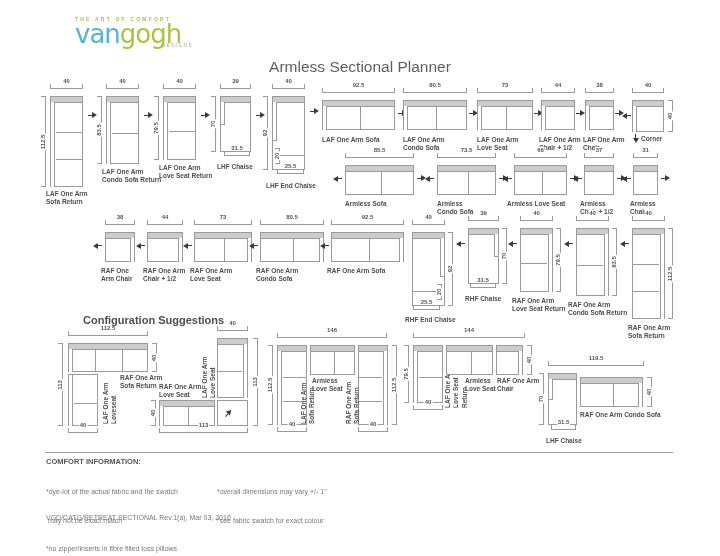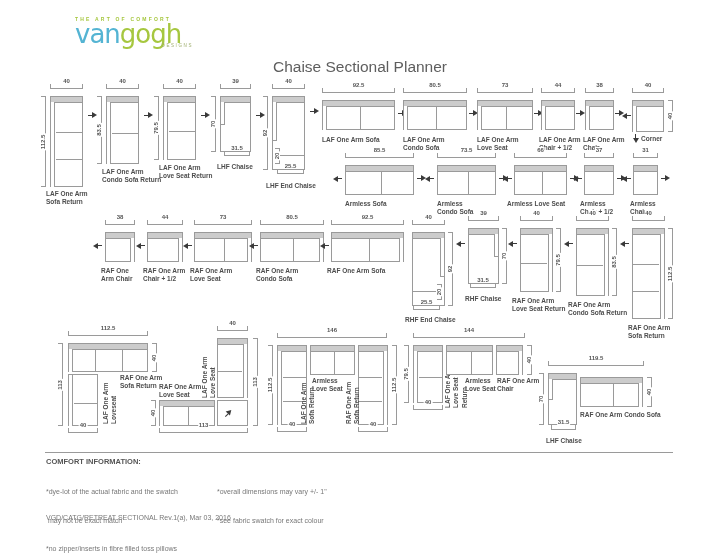--- a/index.html
+++ b/index.html
@@ -41,21 +41,21 @@
 </style>
 </head>
 <body>
 
 <div id="page">
   <div id="logo">
     <span class="tagline">THE ART OF COMFORT</span>
     <span class="wordmark"><span class="van">van</span><span class="gogh">gogh</span></span>
     <span class="designs">DESIGNS</span>
   </div>
-  <h1 id="title">Chaise Sectional Planner</h1>
+  <h1 id="title">Armless Sectional Planner</h1>
 
   <div id="diagram">
       <div class="piece" style="left: 50px; top: 96px; width: 33px; height: 91px;">
         <div class="band"></div>
         <div class="strip strip-left" style="height: 85px;"></div>
         <div class="divl" style="left: 5px; right: 0px; height: 1px; top: 35px;"></div>
         <div class="divl" style="left: 5px; right: 0px; height: 1px; top: 62px;"></div>
       </div>
       <div class="dim dim-h" style="left: 50px; top: 84px; width: 33px;">
         <span>40</span>
@@ -609,20 +609,21 @@
         <div class="band"></div>
         <div class="strip strip-right" style="height: 24px;"></div>
         <div class="divl" style="top: 5px; bottom: 0px; width: 1px; left: 32px;"></div>
       </div>
       <div class="dim dim-v" style="left: 647px; top: 377px; height: 30px;">
         <span>40</span>
       </div>
       <div class="plabel" style="left: 580px; top: 411px;">RAF One Arm Condo Sofa</div>
     </div>
 
+  <div id="config-heading">Configuration Suggestions</div>
 
   <div id="info-divider"></div>
   <div id="gi-heading">COMFORT INFORMATION:</div>
   <div id="notes-left" class="notes">
     <div>*dye-lot of the actual fabric and the swatch</div>
     <div> may not be exact match</div>
     <div>*no zipper/inserts in fibre filled toss pillows</div>
   </div>
   <div id="notes-right" class="notes">
     <div>*overall dimensions may vary +/- 1"</div>

